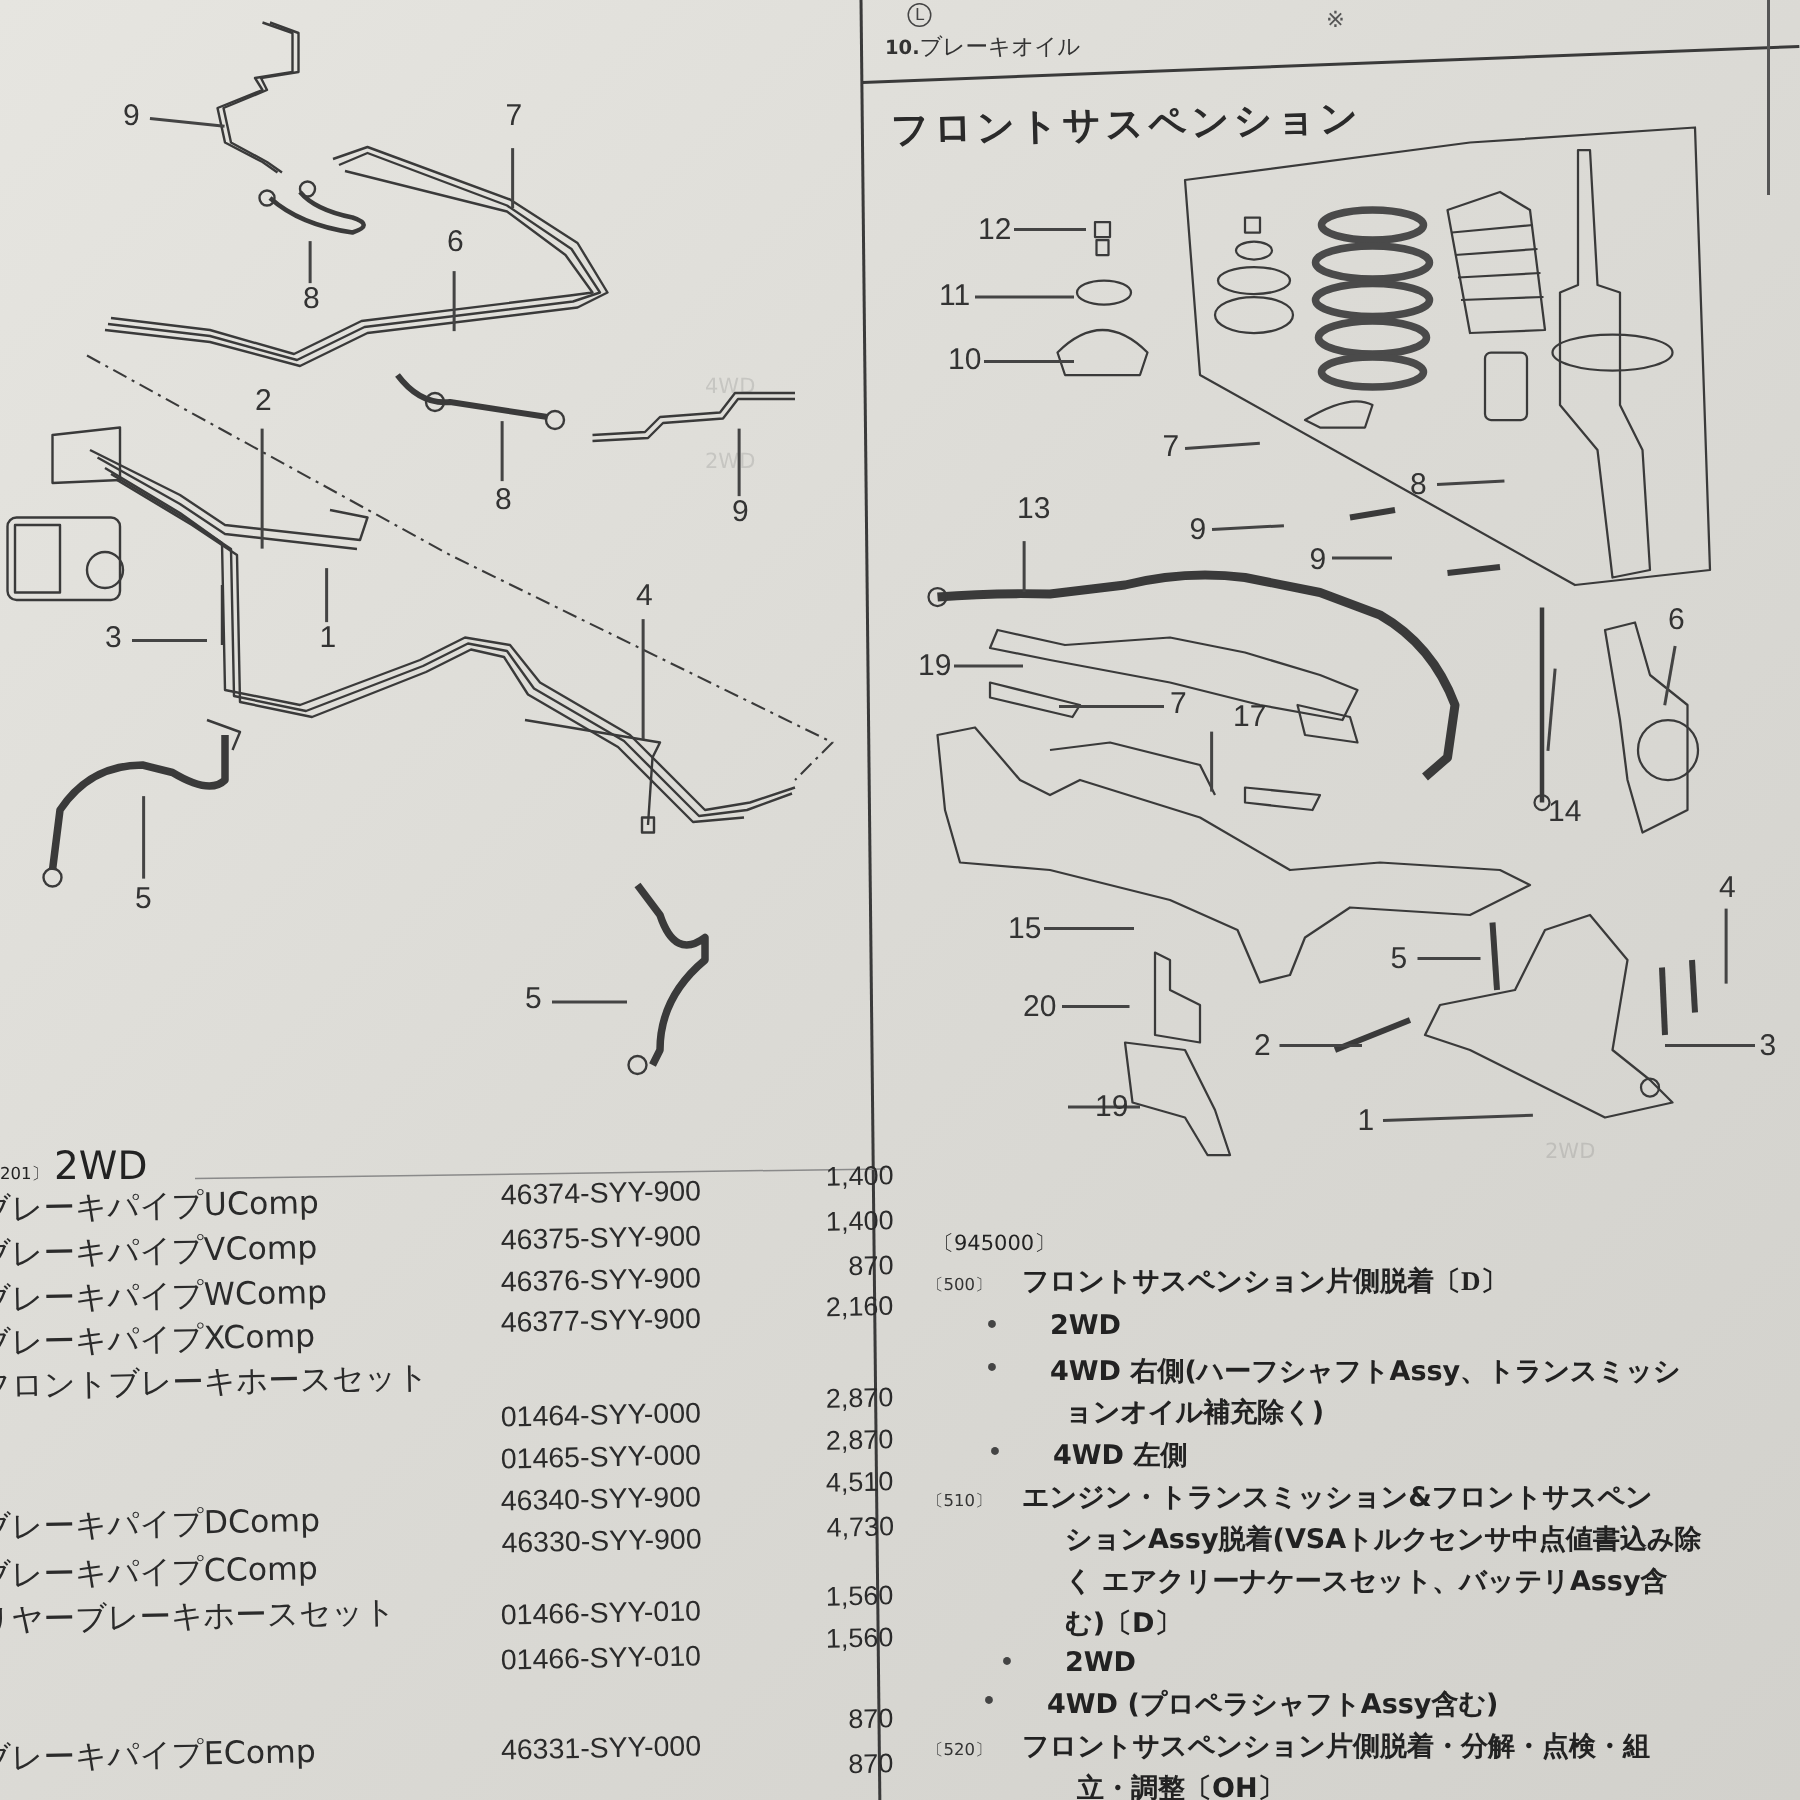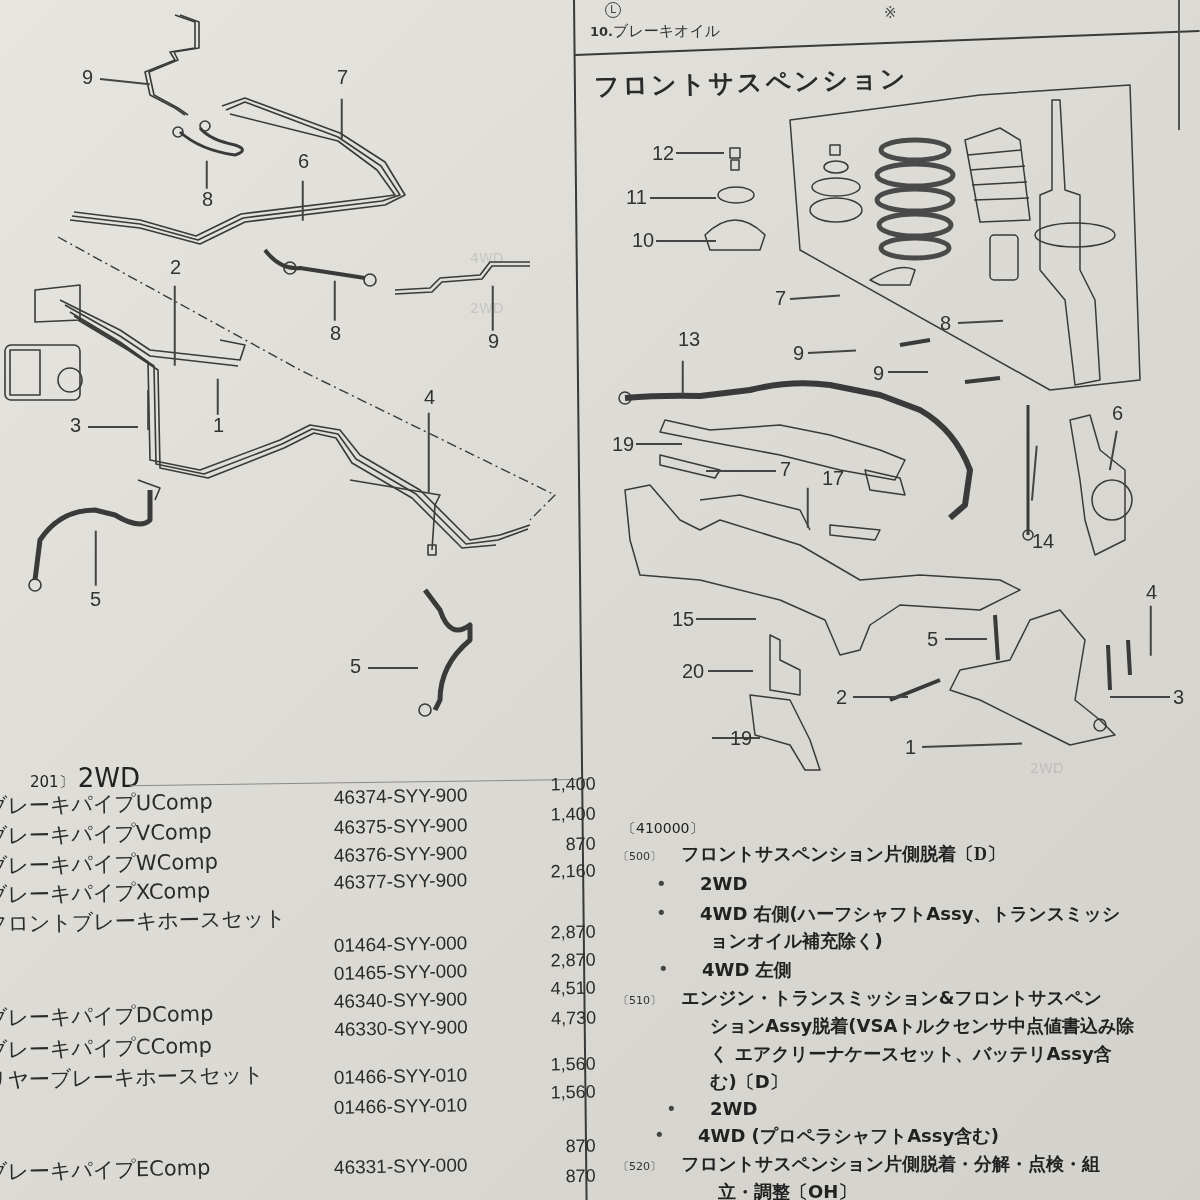--- a/index.html
+++ b/index.html
@@ -37,21 +37,21 @@
   .top-right-header .note-mark { position: absolute; left: 884px; top: 4px; font-size: 15px; color: #555; }
   .top-right-header .item10 { position: absolute; left: 590px; top: 22px; font-size: 15px; color: #333; }
   .top-right-header .item10 b { font-size: 13px; }
 
   .section-title {
     position: absolute; left: 594px; top: 70px; font-size: 25px; font-weight: bold;
     letter-spacing: 3px; color: #2a2a2a; transform: rotate(-1.5deg); transform-origin: left;
   }
 
   .group-header { position: absolute; left: 0; top: 763px; font-size: 20px; color: #222; }
-  .group-header .code { font-size: 15px; padding-left: 30px; }
+  .group-header .code { font-size: 11px; }
   .group-header .name { font-size: 26px; margin-left: 4px; }
 
   .parts-table { position: absolute; left: 0; top: 0; width: 610px; height: 1200px; }
   .row { position: absolute; left: 0; width: 610px; height: 28px; transform: rotate(-1.2deg); transform-origin: left; }
   .row .pname { position: absolute; left: 0; font-size: 21px; color: #2b2b2b; white-space: nowrap; }
   .row .pnum { position: absolute; left: 334px; font-size: 19px; color: #2b2b2b; font-family: "Liberation Sans", sans-serif; white-space: nowrap; }
   .row .price { position: absolute; left: 500px; width: 96px; text-align: right; font-size: 18px; color: #2b2b2b; font-family: "Liberation Sans", sans-serif; }
 
   .labor { position: absolute; left: 618px; top: 0; width: 582px; }
   .lrow { position: absolute; white-space: nowrap; font-size: 18px; color: #222; font-weight: bold; }
@@ -330,21 +330,21 @@
       <span class="pname" style="left:-14px;">ブレーキパイプEComp</span>
       <span class="pnum" style="top:6px;">46331-SYY-000</span>
       <span class="price" style="top:-10px;">870</span>
     </div>
     <div class="row" style="top:1186px;">
       <span class="price" style="top:-8px;">870</span>
     </div>
   </div>
 
   <div class="labor">
-    <div class="lrow" style="left:4px;top:820px;font-weight:normal;font-size:14px;">〔410000〕</div>
+    <div class="lrow" style="left:4px;top:820px;font-weight:normal;font-size:14px;">〔945000〕</div>
 
     <div class="lrow" style="left:0;top:842px;">
       <span class="code">〔500〕</span>
       <span style="margin-left:14px;font-family:Liberation Serif, serif;">フロントサスペンション片側脱着〔D〕</span>
     </div>
     <div class="lrow bullet" style="left:82px;top:873px;">2WD</div>
 
     <div class="lrow bullet" style="left:82px;top:902px;">4WD 右側(ハーフシャフトAssy、トランスミッシ</div>
     <div class="lrow" style="left:92px;top:929px;">ョンオイル補充除く)</div>
 

